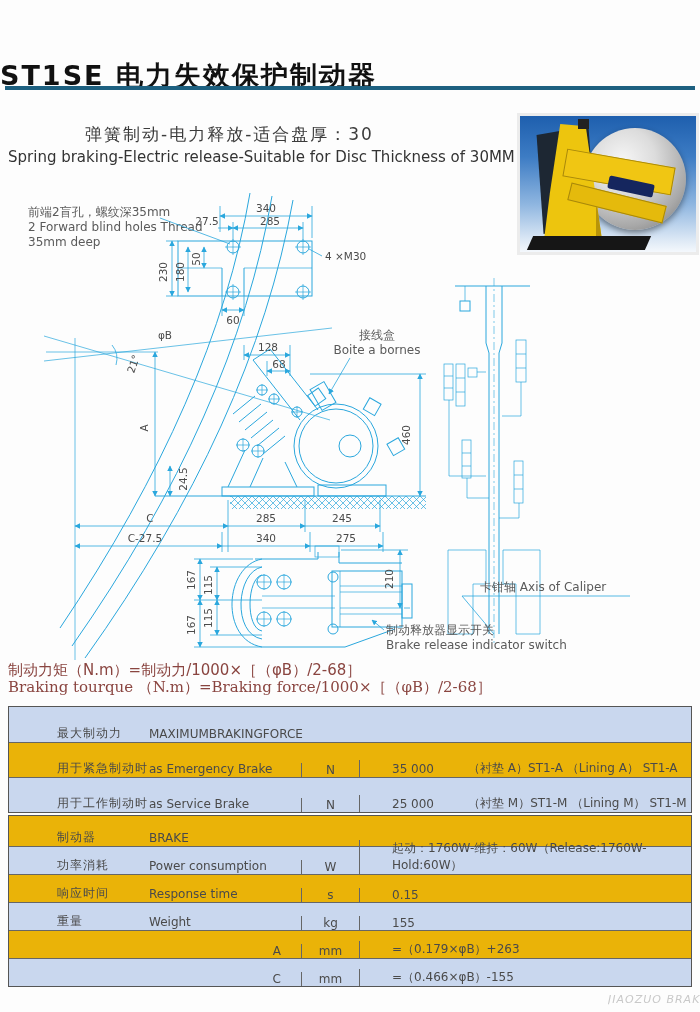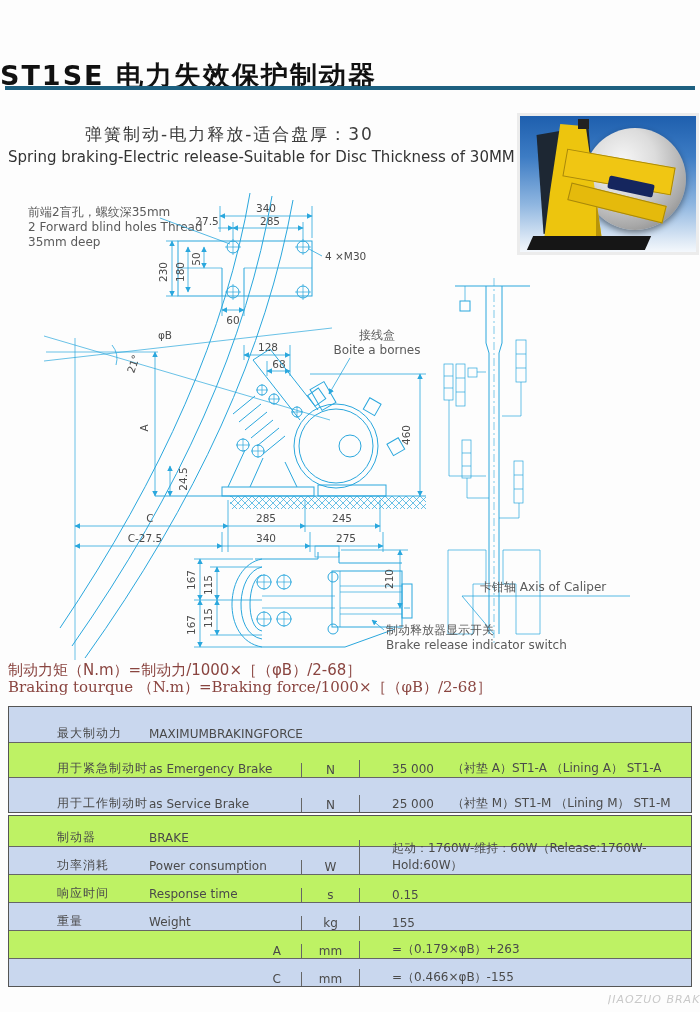--- a/index.html
+++ b/index.html
@@ -53,29 +53,29 @@
   .formula { position:absolute; left:8px; top:662px; color:#8a4540; font-size:15px; line-height:17px; }
   .formula .f2 { font-family:"DejaVu Serif","Liberation Serif",serif; }
 
   
   .spec { position:absolute; left:8px; width:684px; border:1.5px solid #555; box-sizing:border-box; }
   .t1 { top:706px; }
   .t2 { top:815px; }
   .trow { display:flex; align-items:flex-end; border-top:1px solid #666; box-sizing:border-box; }
   .trow:first-child { border-top:none; }
   .blue { background:#c9d7ee; }
-  .white { background:#bef264; }
+  .white { background:#eab308; }
   .c-label { position:relative; width:292px; box-sizing:border-box; display:flex; align-items:center;
              font-size:12px; color:#4a4a4a; }
   .c-label .cn { margin-left:48px; letter-spacing:1px; }
   .c-label .en { position:absolute; left:140px; }
   .c-label.right { justify-content:flex-end; padding-right:20px; }
   .c-unit { width:58px; border-left:1px solid #666; display:flex; align-items:center; justify-content:center;
             font-size:12px; color:#4a4a4a; box-sizing:border-box; }
-  .c-val { flex:1; border-left:1px solid #666; display:flex; align-items:center; gap:18px;
+  .c-val { flex:1; border-left:1px solid #666; display:flex; align-items:center; gap:34px;
            padding-left:32px; font-size:12px; color:#4a4a4a; box-sizing:border-box; }
   .hrow { height:30px; }
   .r34 { height:35px; }
   .r30 { height:28px; }
   .c-full { position:relative; flex:1; display:flex; align-items:center; font-size:12px; color:#4a4a4a; }
   .c-full .cn { margin-left:48px; letter-spacing:1px; }
   .c-full .en { position:absolute; left:140px; }
 
   .watermark { position:absolute; top:993px; left:608px; width:92px; overflow:hidden; white-space:nowrap;
                font-style:italic; font-size:11px; color:#c9c9c9; letter-spacing:1px; }

